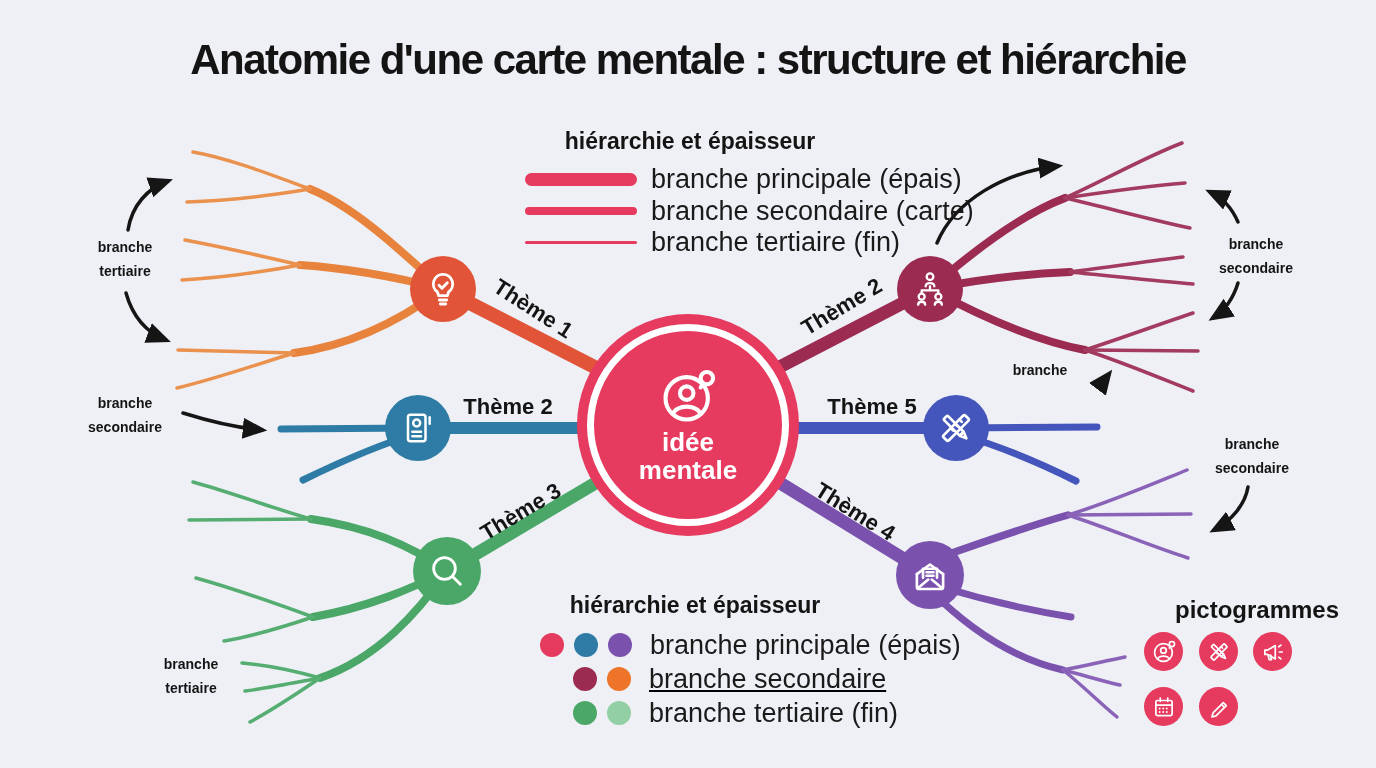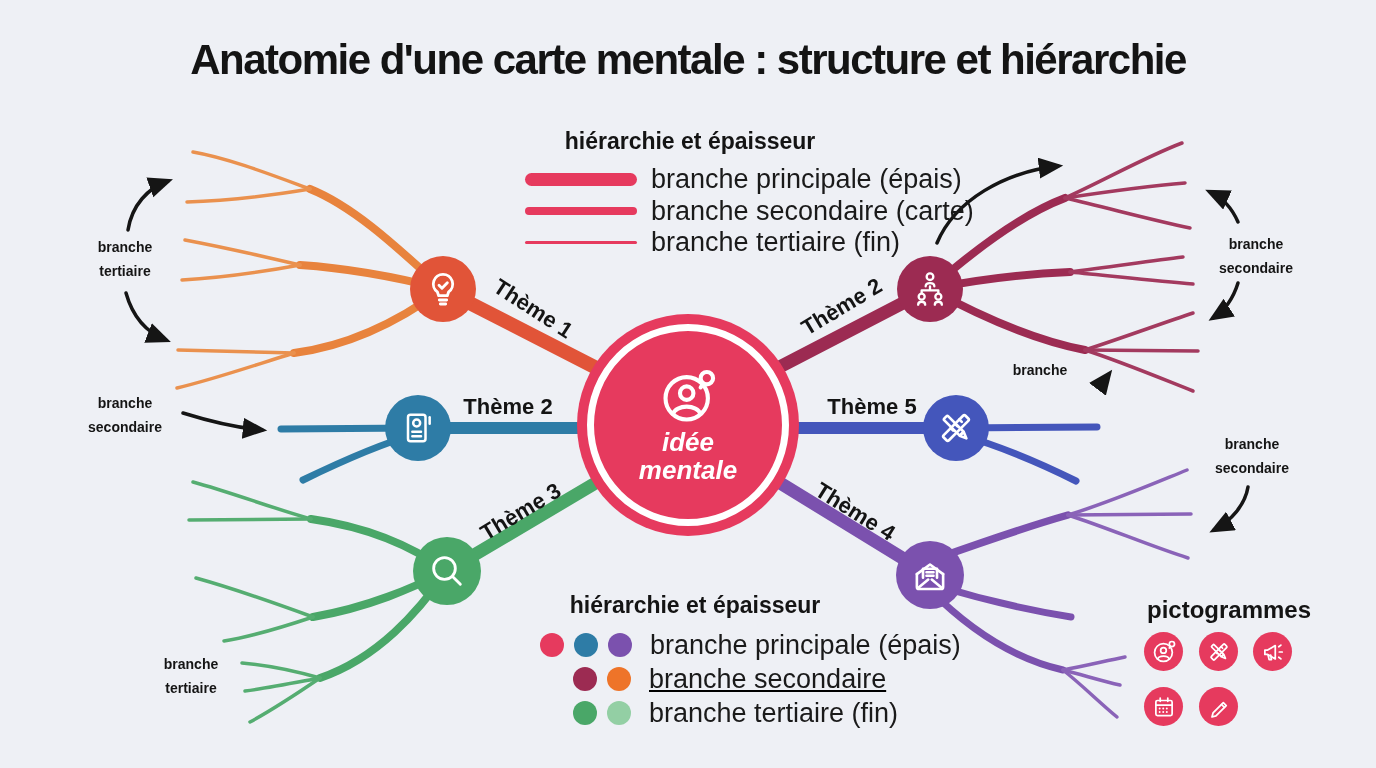--- a/index.html
+++ b/index.html
@@ -14,21 +14,21 @@
   .lw-med{height:8px;border-radius:4px;}
   .lw-thin{height:3px;border-radius:2px;}
   .legend-label{font-size:27px;color:#1a1a1a;white-space:nowrap;}
   .dot{width:24px;height:24px;border-radius:50%;margin-right:10px;flex:0 0 auto;}
   .dot-gap{margin-right:18px;}
   .node{position:absolute;border-radius:50%;display:flex;align-items:center;justify-content:center;z-index:3;}
   .node svg{display:block;}
   .central{position:absolute;left:587px;top:324px;width:188px;height:188px;border-radius:50%;
            background:#e63a5e;border:7px solid #ffffff;box-shadow:0 0 0 10px #e63a5e;
            display:flex;flex-direction:column;align-items:center;justify-content:center;z-index:3;}
-  .central .ctext{color:#ffffff;font-size:26px;font-weight:700;line-height:28px;text-align:center;font-style:italic;}
+  .central .ctext{color:#ffffff;font-size:26px;font-weight:700;line-height:28px;text-align:center;}
   .theme-label{position:absolute;font-size:22px;font-weight:700;color:#141414;white-space:nowrap;z-index:4;}
   .anno{position:absolute;font-size:14px;font-weight:700;color:#141414;text-align:center;line-height:24px;z-index:4;width:180px;}
   .picto{position:absolute;width:39px;height:39px;border-radius:50%;background:#e63a5e;display:flex;align-items:center;justify-content:center;z-index:4;}
   .picto-heading{position:absolute;font-size:24px;font-weight:700;color:#141414;z-index:4;}
 </style>
 </head>
 <body>
 
 <div class="canvas">
 
@@ -252,21 +252,21 @@
     <div class="dot" style="background-color: rgb(156, 43, 82);"></div>
     <div class="dot dot-gap" style="background-color: rgb(238, 116, 41);"></div>
     <div class="legend-label">branche secondaire</div>
   </div>
   <div class="legend-row" style="left:573px;top:700px;">
     <div class="dot" style="background-color: rgb(74, 167, 104);"></div>
     <div class="dot dot-gap" style="background-color: rgb(147, 207, 164);"></div>
     <div class="legend-label">branche tertiaire (fin)</div>
   </div>
 
-  <div class="picto-heading" style="left:1144px;top:596px;width:170px;text-align:center;">pictogrammes</div>
+  <div class="picto-heading" style="left:1172px;top:596px;width:170px;text-align:center;">pictogrammes</div>
   <div class="picto" style="left:1144px;top:632px;">
     <svg width="26" height="26" viewBox="0 0 24 24" fill="none" stroke="#ffffff" stroke-width="1.6" stroke-linecap="round" stroke-linejoin="round">
       <circle cx="11.5" cy="12.5" r="8.2"></circle>
       <circle cx="11.5" cy="10.5" r="2.6"></circle>
       <path d="M6.2 18.6 C7.2 14.8 15.8 14.8 16.8 18.6"></path>
       <circle cx="19.3" cy="4.7" r="2.4"></circle>
       <path d="M17.8 6.8 L16.9 8.3"></path>
     </svg>
   </div>
   <div class="picto" style="left:1199px;top:632px;">

